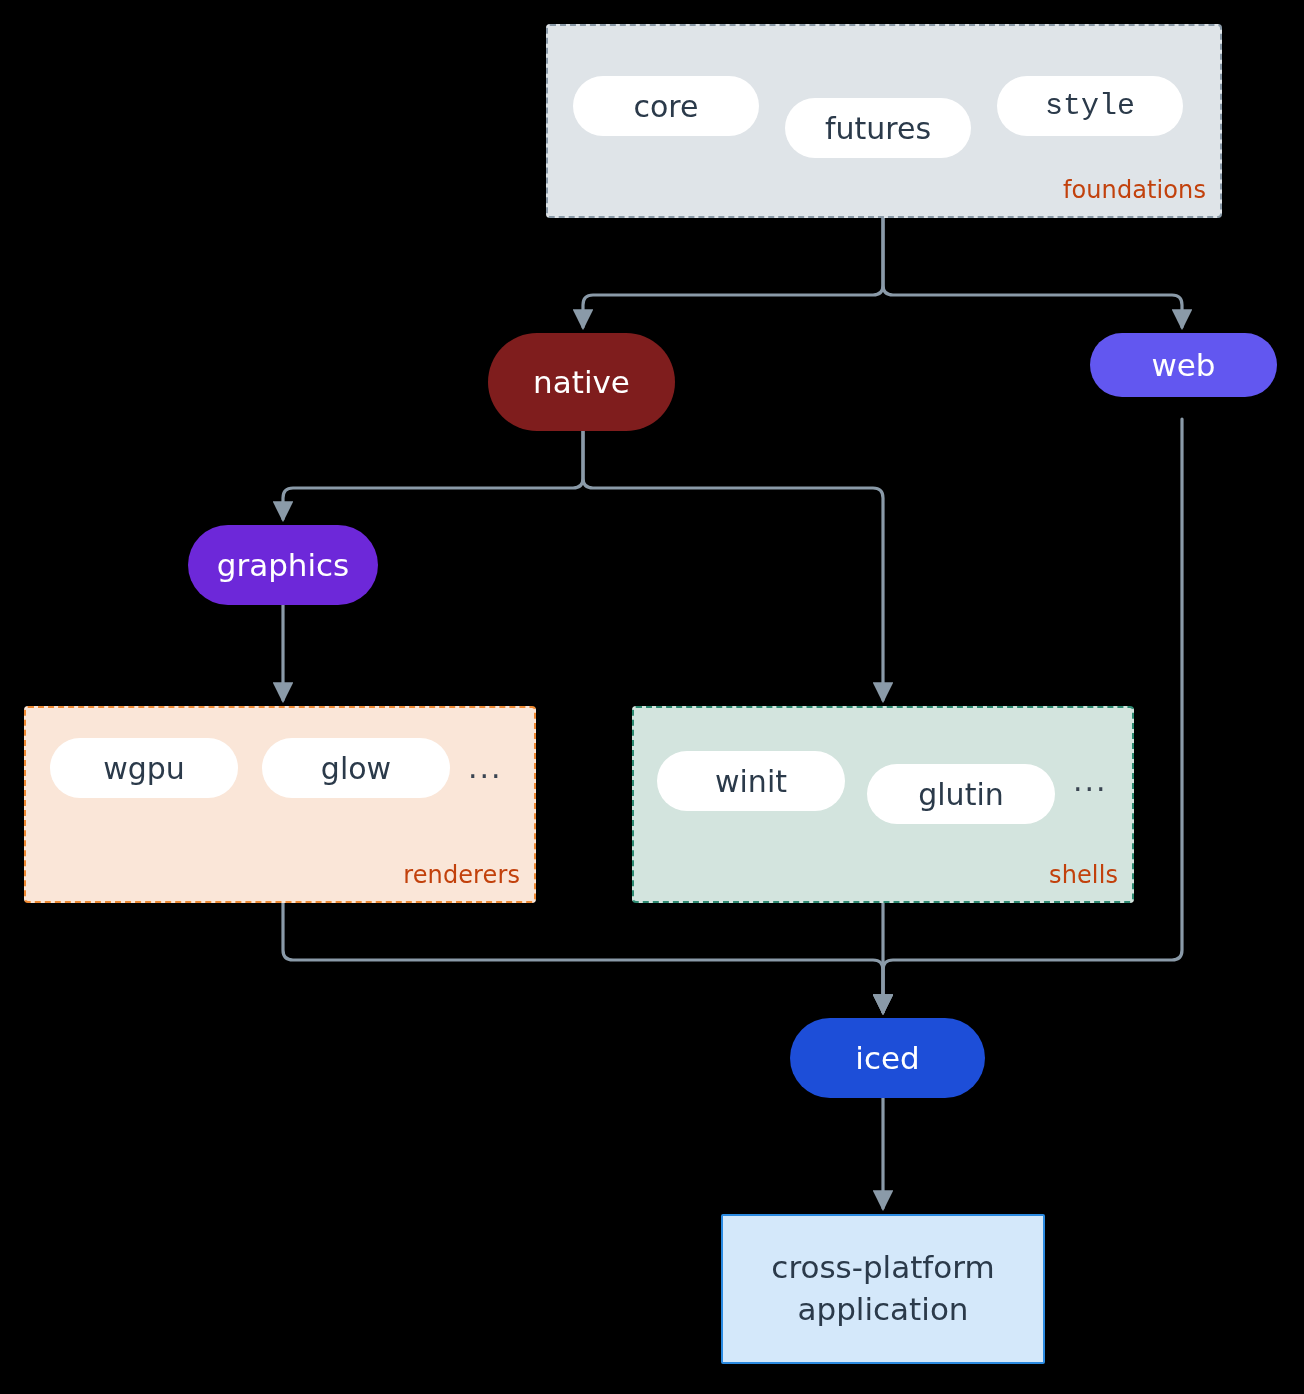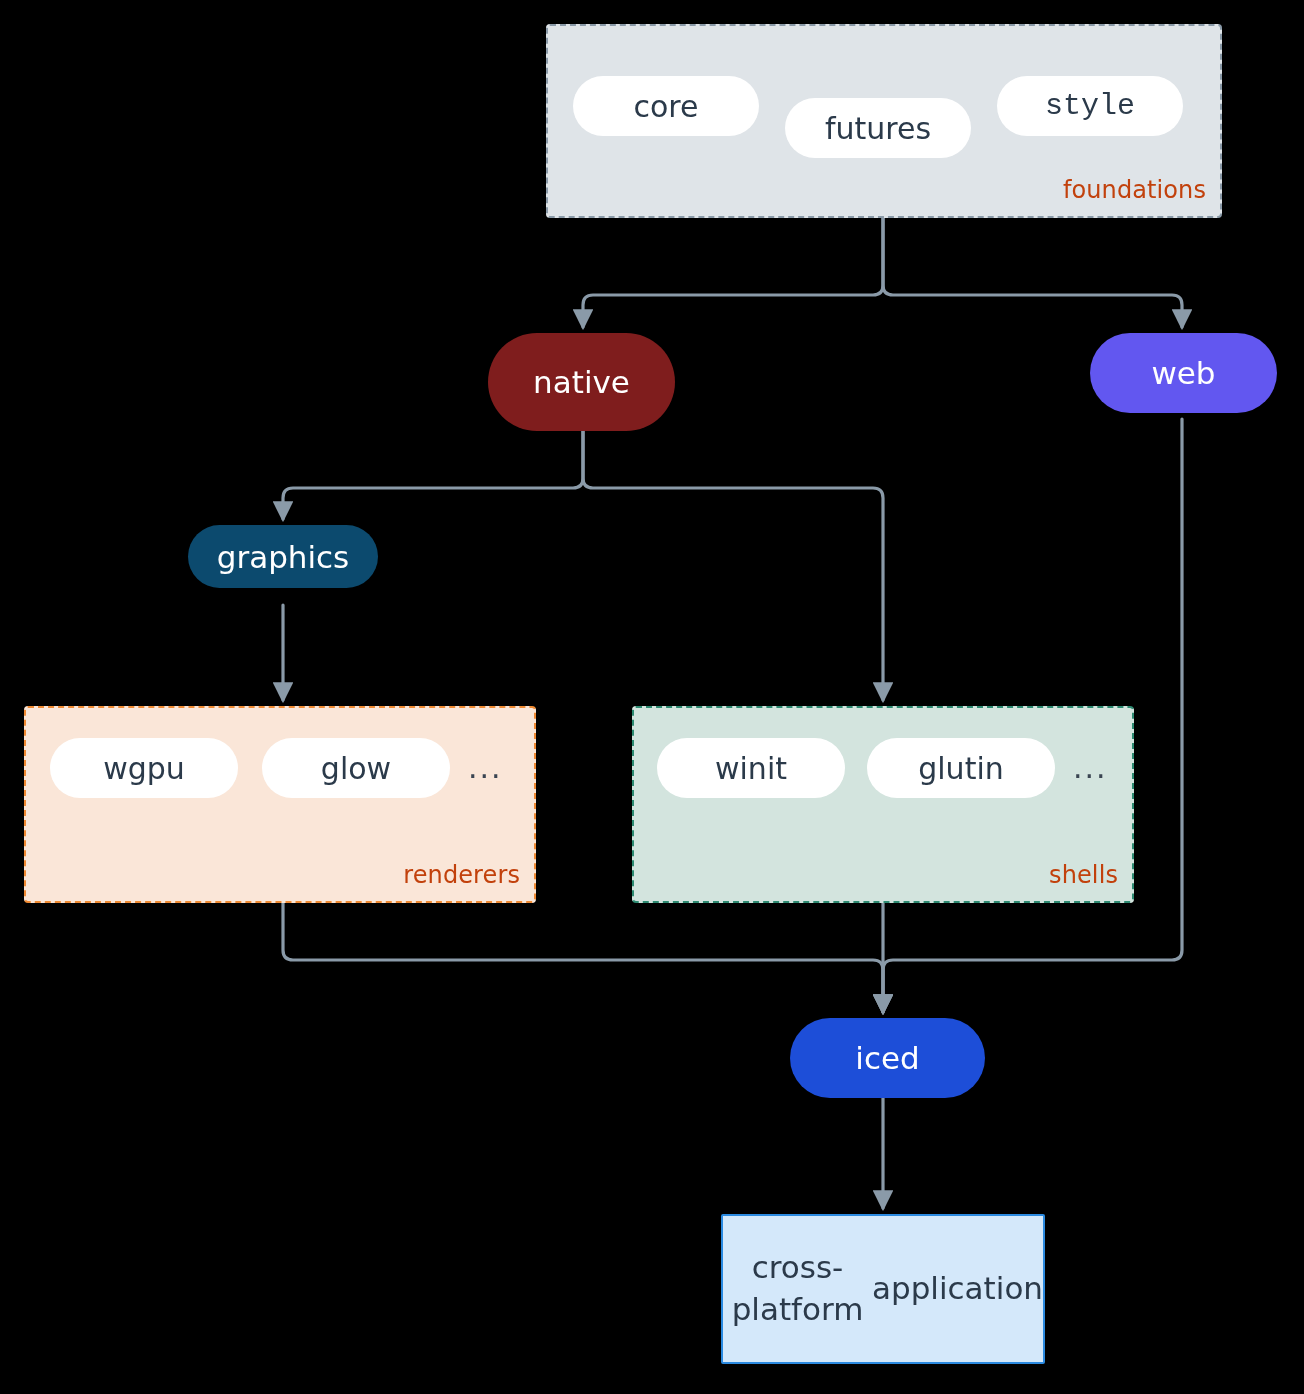--- a/index.html
+++ b/index.html
@@ -69,21 +69,21 @@
     align-items: center;
     justify-content: center;
     color: #ffffff;
     font-size: 31px;
     border-radius: 999px;
   }
   .rect-node {
     position: absolute;
     box-sizing: border-box;
     display: flex;
-    flex-direction: row;
+    flex-direction: column;
     align-items: center;
     justify-content: center;
     border-radius: 2px;
     font-size: 31px;
     line-height: 1.35;
     color: #2b3a4a;
     text-align: center;
   }
 </style>
 </head>
@@ -119,39 +119,39 @@
     <span class="layer-label">foundations</span>
   </div>
   <div class="pill-row" style="left:573px; top:54px;">
     <div class="pill" style="width:186px;">core</div>
     <div class="pill" style="width:186px; margin-left:26px;margin-top:44px;">futures</div>
     <div class="pill" style="width:186px; margin-left:26px;font-family:Liberation Mono, monospace;">style</div>
   </div>
 
   <div class="node" style="left:488px; top:333px; width:187px; height:98px; background:#7f1d1d;">native</div>
 
-  <div class="node" style="left:1090px; top:333px; width:187px; height:80px; background:#6257f0;">web</div>
+  <div class="node" style="left:1090px; top:333px; width:187px; height:64px; background:#6257f0;">web</div>
 
-  <div class="node" style="left:188px; top:525px; width:190px; height:63px; background:#0c4a6e;">graphics</div>
+  <div class="node" style="left:188px; top:525px; width:190px; height:80px; background:#6d28d9;">graphics</div>
 
   <div class="layer-node" style="left:24px; top:706px; width:512px; height:197px; background:#fae6d8; border-color:#f08a32;">
     <span class="layer-label">renderers</span>
   </div>
   <div class="pill-row" style="left:50px; top:738px;">
     <div class="pill" style="width:188px;">wgpu</div>
     <div class="pill" style="width:188px; margin-left:24px;">glow</div>
     <span class="ellipsis">...</span>
   </div>
 
   <div class="layer-node" style="left:632px; top:706px; width:502px; height:197px; background:#d3e4de; border-color:#2e8b72;">
     <span class="layer-label">shells</span>
   </div>
   <div class="pill-row" style="left:657px; top:738px;text-align:center;">
     <div class="pill" style="width:188px;">winit</div>
-    <div class="pill" style="width:188px; margin-left:22px;">glutin</div>
+    <div class="pill" style="width:188px; margin-left:22px;margin-top:26px;">glutin</div>
     <span class="ellipsis">...</span>
   </div>
 
   <div class="node" style="left:790px; top:1018px; width:195px; height:80px; background:#1d4ed8;">iced</div>
 
   <div class="rect-node" style="left:721px; top:1214px; width:324px; height:150px; background:#d4e8fa; border:2.5px solid #2b8ae0;">
     <span>cross-platform</span>
     <span>application</span>
   </div>
 

